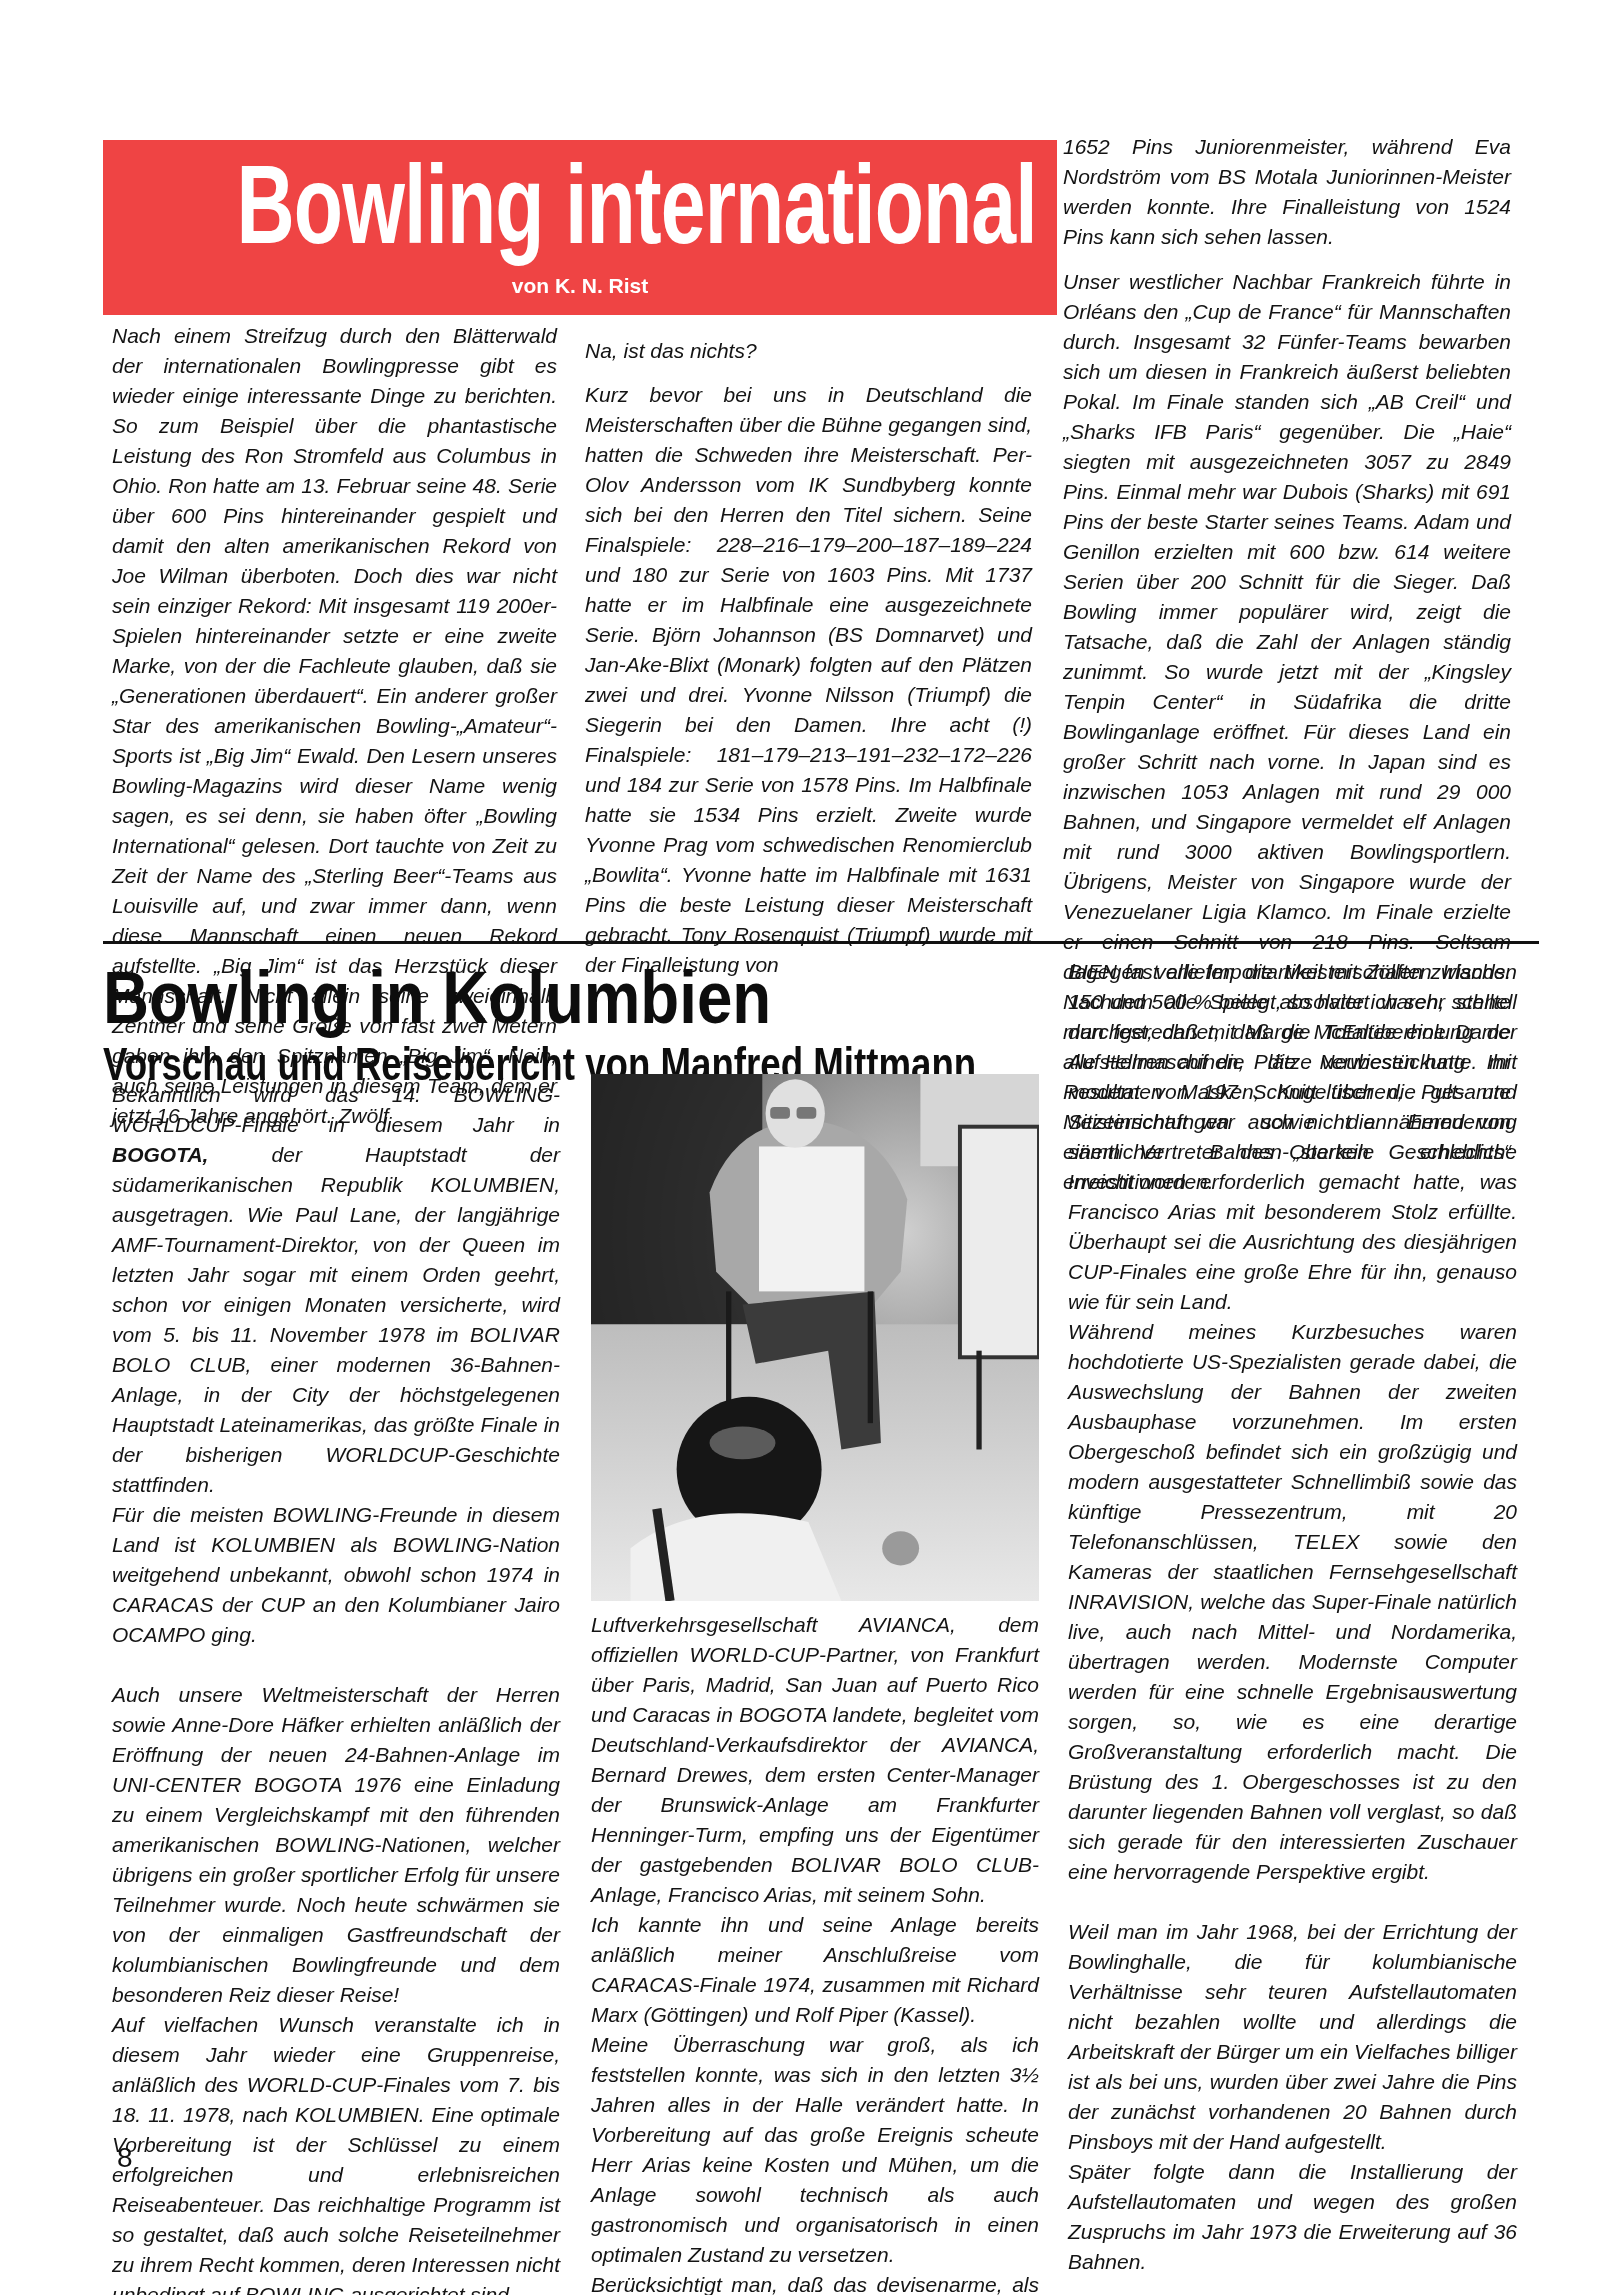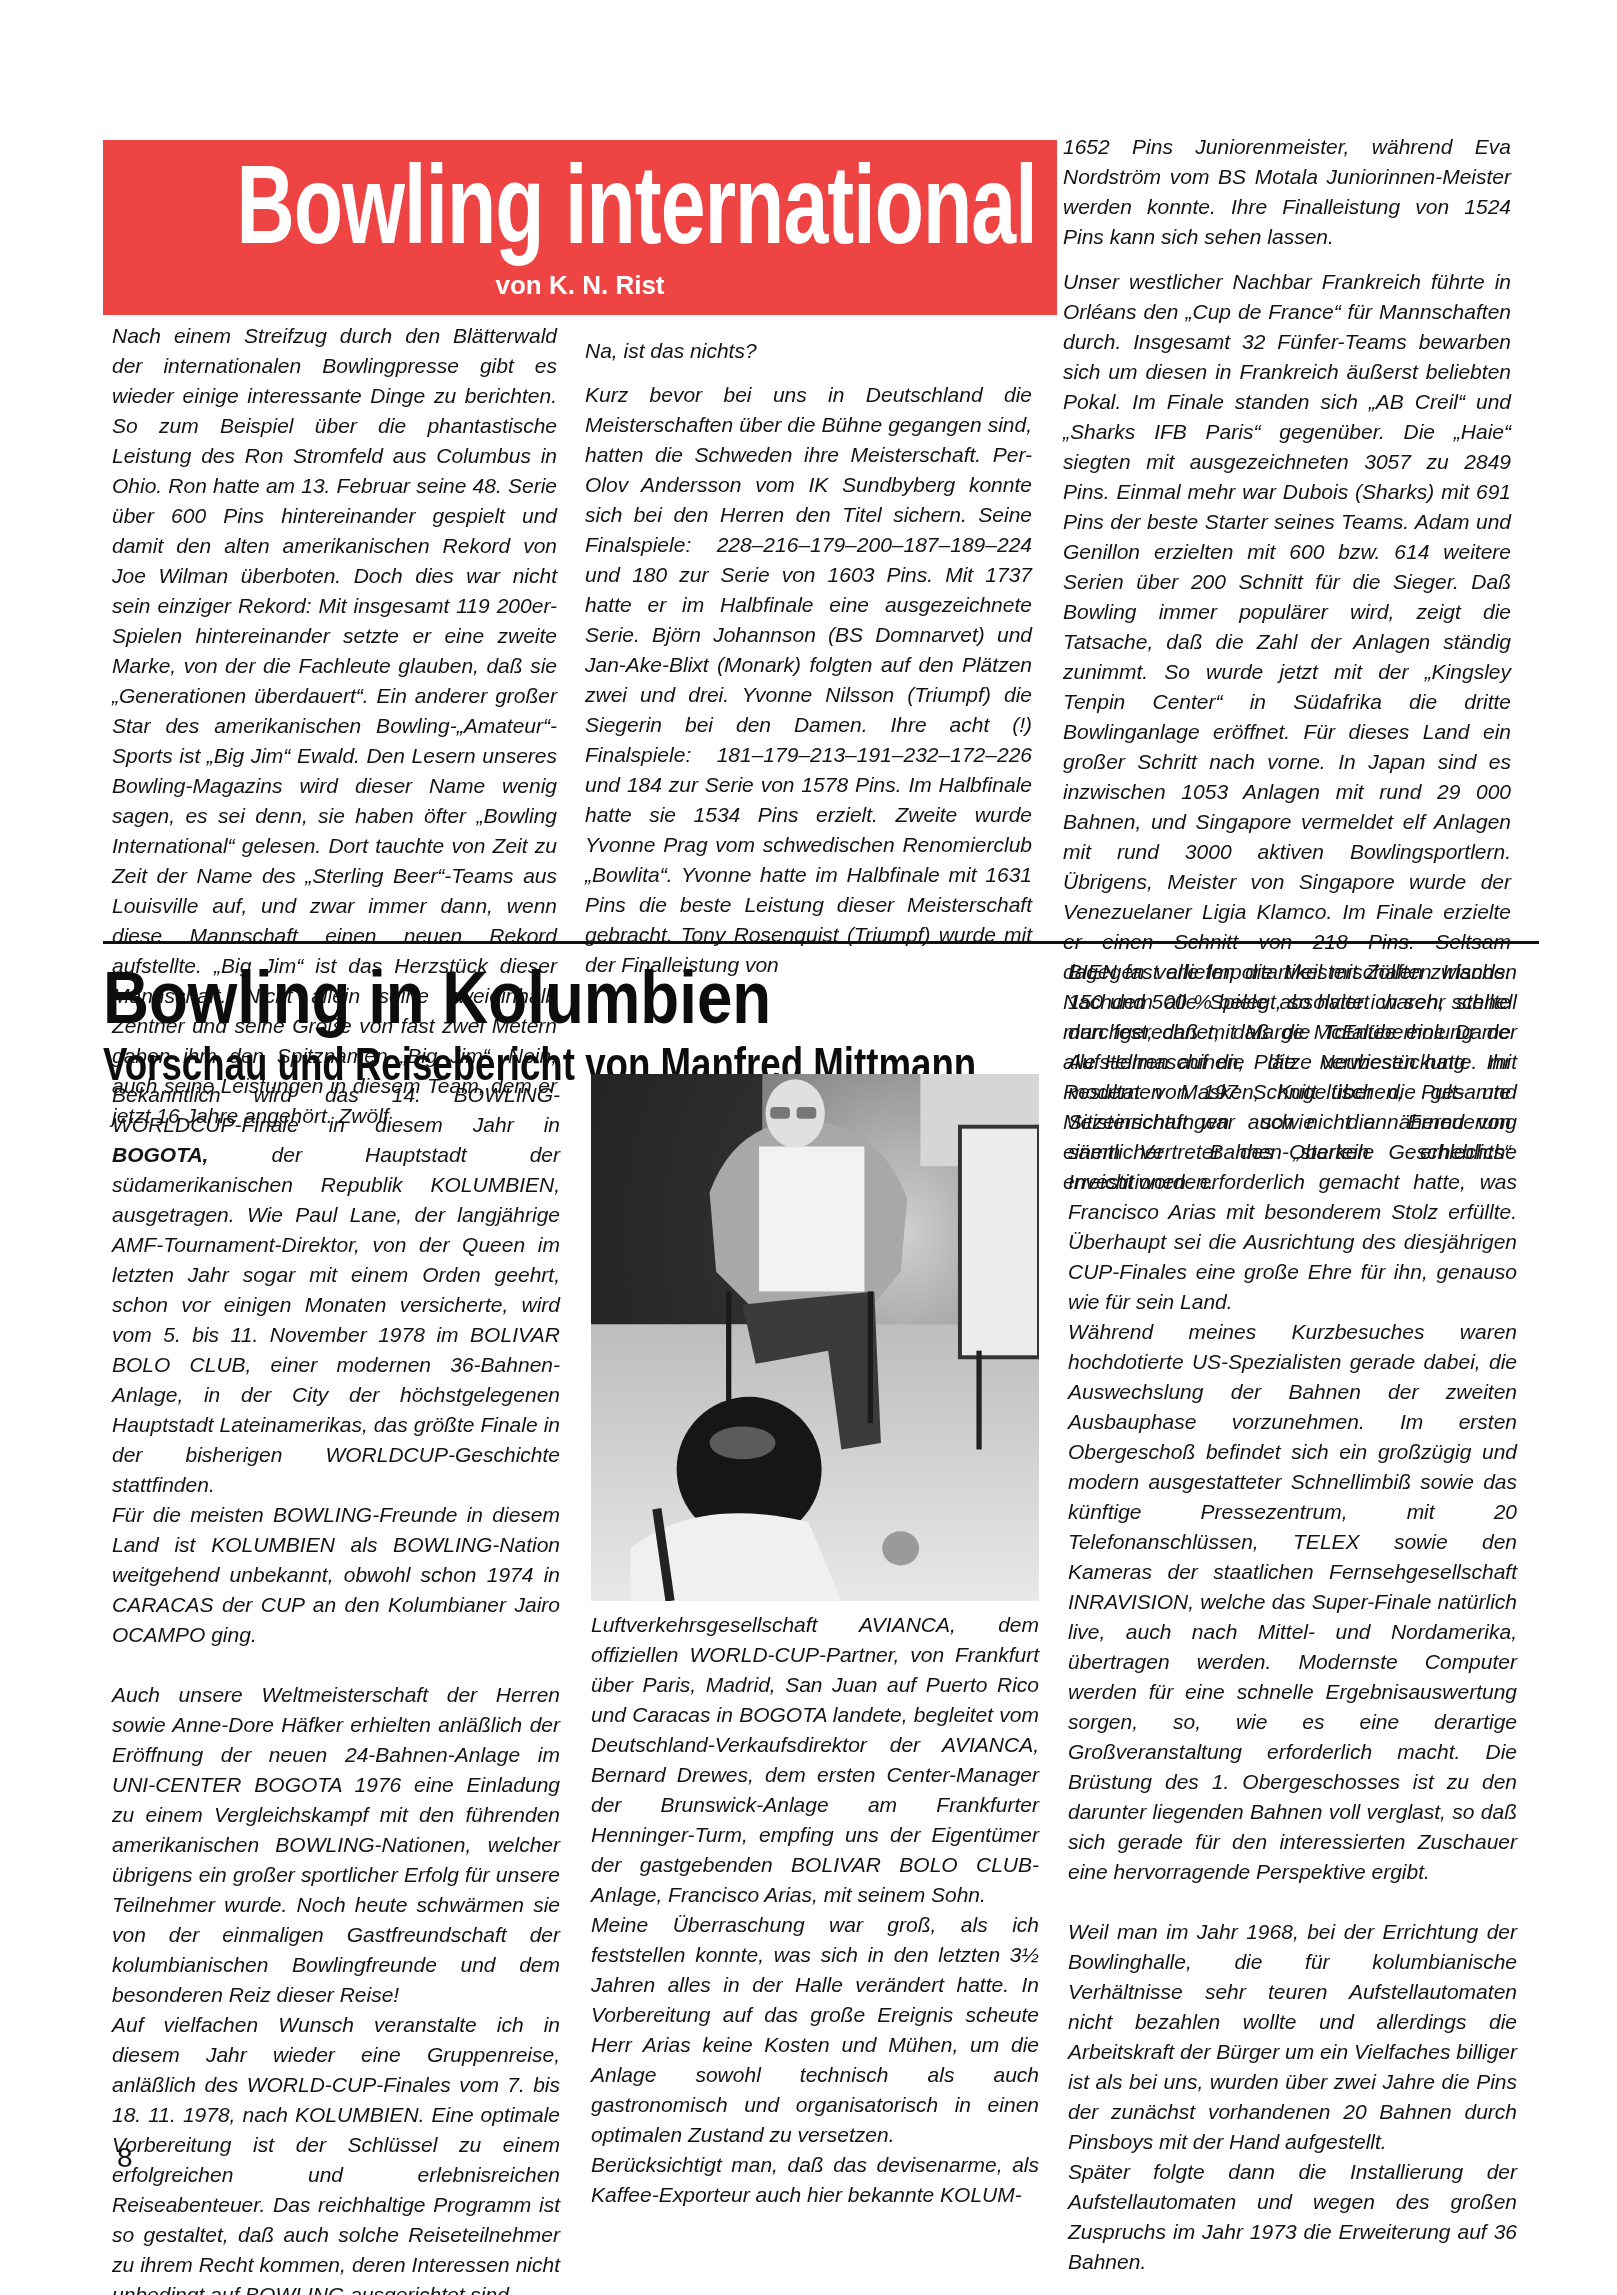--- a/index.html
+++ b/index.html
@@ -12,21 +12,21 @@
   .gap { height: 14.5px; }
   .gap-big { height: 30px; }
 
   
   #hdr-box { left: 103px; top: 140px; width: 954px; height: 175px; background: #ef4444; }
   #hdr-title { left: 0; right: 0; top: 5.3px; text-align: center; color: #fff;
                font-family: "Liberation Sans", sans-serif; font-weight: bold;
                font-size: 112px; line-height: 119px; letter-spacing: -1.3px;
                transform: scaleX(0.72); transform-origin: center; white-space: nowrap; }
   #hdr-author { left: 0; right: 0; top: 129px; text-align: center; color: #fff;
-                font-weight: bold; font-size: 26px; line-height: 33px; padding-left: 0; }
+                font-weight: bold; font-size: 21px; line-height: 33px; padding-left: 0; }
 
   
   .rule { position: absolute; background: #111; }
 
   
   #art2-title { left: 103px; top: 955px; font-weight: bold; font-size: 74px; line-height: 86px;
                 transform: scaleX(0.86); transform-origin: left; white-space: nowrap; color: #0d0d0d; }
   #art2-sub { left: 103px; top: 1037px; font-weight: bold; font-size: 47px; line-height: 53px;
               transform: scaleX(0.78); transform-origin: left; white-space: nowrap; color: #0d0d0d; }
 
@@ -111,20 +111,21 @@
     <ellipse cx="240" cy="600" rx="110" ry="110" fill="#161616"></ellipse>
     <ellipse cx="230" cy="560" rx="50" ry="25" fill="#8a8a8a" opacity="0.6"></ellipse>
     <path d="M60 720 Q160 640 330 680 L380 800 L60 800 Z" fill="#f0f0f0"></path>
     <path d="M100 660 L120 800" stroke="#222" stroke-width="14"></path>
     <ellipse cx="470" cy="720" rx="28" ry="26" fill="#9a9a9a"></ellipse>
   </svg>
 </div>
 
 <div class="col" style="left:591px; top:1610px; width:448px;">
   <p>Luftverkehrsgesellschaft AVIANCA, dem offiziellen WORLD-CUP-Partner, von Frankfurt über Paris, Madrid, San Juan auf Puerto Rico und Caracas in BOGOTA landete, begleitet vom Deutschland-Verkaufsdirektor der AVIANCA, Bernard Drewes, dem ersten Center-Manager der Brunswick-Anlage am Frankfurter Henninger-Turm, empfing uns der Eigentümer der gastgebenden BOLIVAR BOLO CLUB-Anlage, Francisco Arias, mit seinem Sohn.</p>
+  <p>Ich kannte ihn und seine Anlage bereits anläßlich meiner Anschlußreise vom CARACAS-Finale 1974, zusammen mit Richard Marx (Göttingen) und Rolf Piper (Kassel).</p>
   <p>Meine Überraschung war groß, als ich feststellen konnte, was sich in den letzten 3½ Jahren alles in der Halle verändert hatte. In Vorbereitung auf das große Ereignis scheute Herr Arias keine Kosten und Mühen, um die Anlage sowohl technisch als auch gastronomisch und organisatorisch in einen optimalen Zustand zu versetzen.</p>
   <p>Berücksichtigt man, daß das devisenarme, als Kaffee-Exporteur auch hier bekannte KOLUM-</p>
 </div>
 
 <div class="col" style="left:1068px; top:957px; width:449px;">
   <p>BIEN fast alle Importartikel mit Zöllen zwischen 150 und 500 % belegt, so hatte ich sehr schnell durchgerechnet, daß die Totalüberholung der Aufstellmaschinen, die Neubestückung mit modernen Masken, Kugeltischen, Pult- und Sitzeinrichtungen sowie die Erneuerung sämtlicher Bahnen-Oberteile erhebliche Investitionen erforderlich gemacht hatte, was Francisco Arias mit besonderem Stolz erfüllte. Überhaupt sei die Ausrichtung des diesjährigen CUP-Finales eine große Ehre für ihn, genauso wie für sein Land.</p>
   <p>Während meines Kurzbesuches waren hochdotierte US-Spezialisten gerade dabei, die Auswechslung der Bahnen der zweiten Ausbauphase vorzunehmen. Im ersten Obergeschoß befindet sich ein großzügig und modern ausgestatteter Schnellimbiß sowie das künftige Pressezentrum, mit 20 Telefonanschlüssen, TELEX sowie den Kameras der staatlichen Fernsehgesellschaft INRAVISION, welche das Super-Finale natürlich live, auch nach Mittel- und Nordamerika, übertragen werden. Modernste Computer werden für eine schnelle Ergebnisauswertung sorgen, so, wie es eine derartige Großveranstaltung erforderlich macht. Die Brüstung des 1. Obergeschosses ist zu den darunter liegenden Bahnen voll verglast, so daß sich gerade für den interessierten Zuschauer eine hervorragende Perspektive ergibt.</p>
   <div class="gap-big"></div>
   <p>Weil man im Jahr 1968, bei der Errichtung der Bowlinghalle, die für kolumbianische Verhältnisse sehr teuren Aufstellautomaten nicht bezahlen wollte und allerdings die Arbeitskraft der Bürger um ein Vielfaches billiger ist als bei uns, wurden über zwei Jahre die Pins der zunächst vorhandenen 20 Bahnen durch Pinsboys mit der Hand aufgestellt.</p>
   <p>Später folgte dann die Installierung der Aufstellautomaten und wegen des großen Zuspruchs im Jahr 1973 die Erweiterung auf 36 Bahnen.</p>

